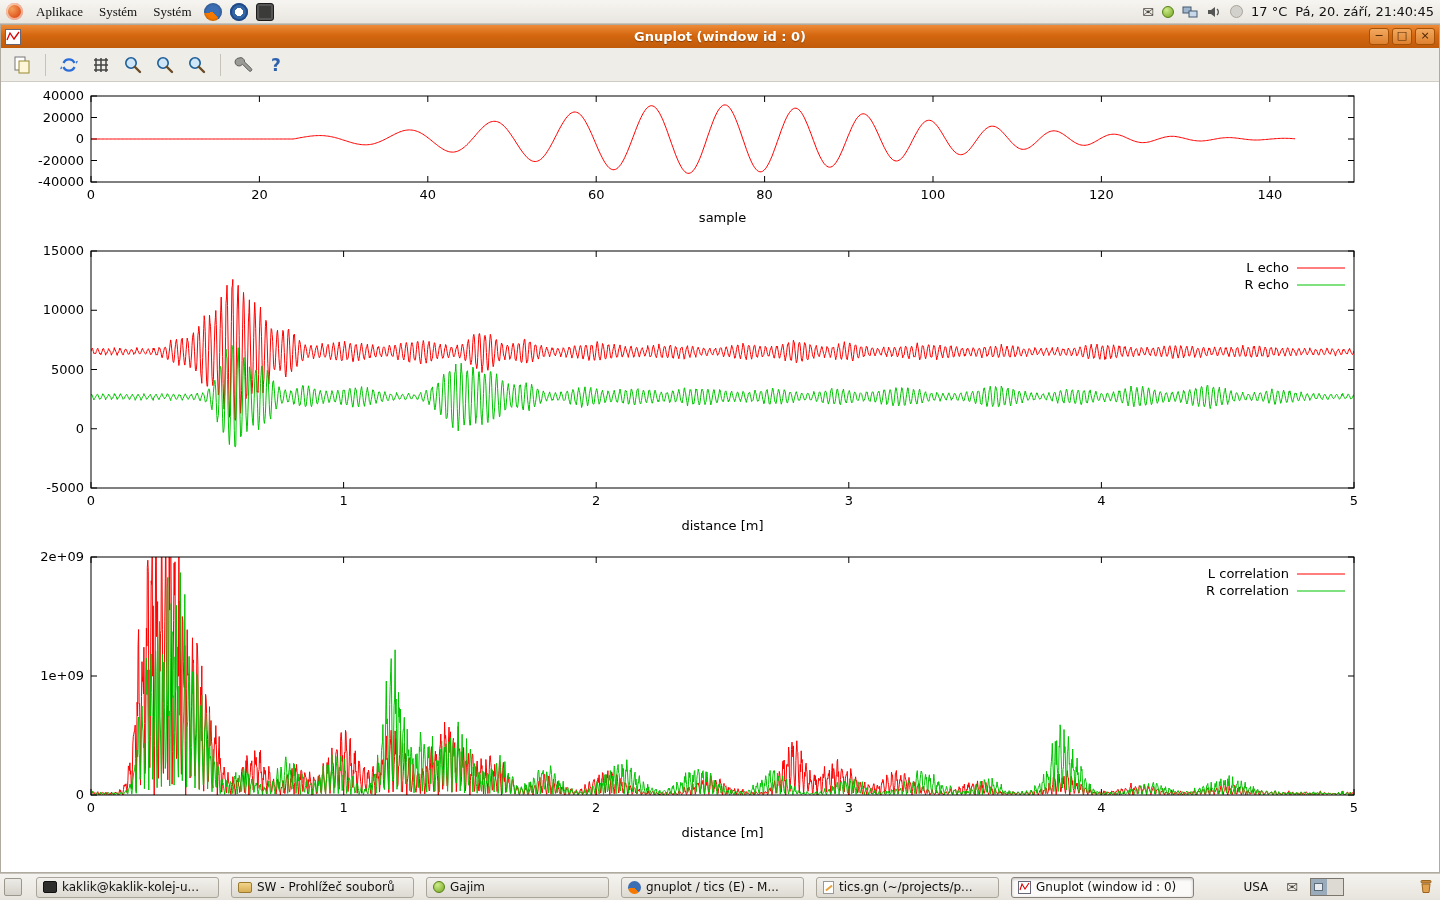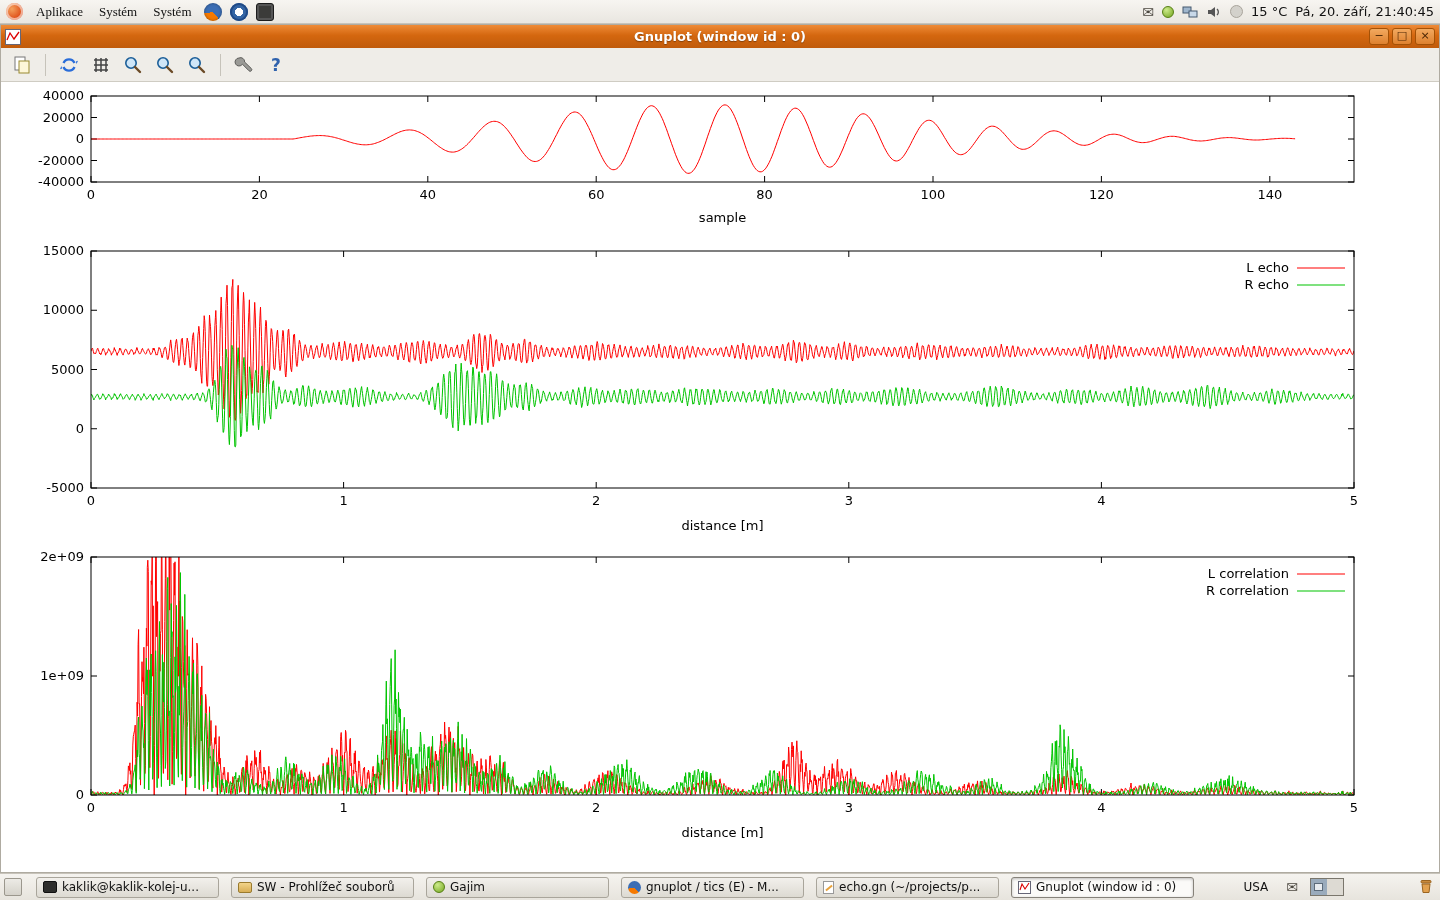--- a/index.html
+++ b/index.html
@@ -92,21 +92,21 @@
     <span class="orb"></span>
     <svg width="16" height="14">
       <rect x="1" y="2" width="8" height="6" fill="#9FB6CD" stroke="#44586E"></rect>
       <rect x="7" y="6" width="8" height="6" fill="#C8D8E8" stroke="#44586E"></rect>
     </svg>
     <svg width="16" height="14">
       <polygon points="2,5 5,5 9,2 9,12 5,9 2,9" fill="#555"></polygon>
       <path d="M11 4 a4 4 0 0 1 0 6" fill="none" stroke="#555" stroke-width="1.3"></path>
     </svg>
     <span class="moon"></span>
-    <span>15 °C</span>
+    <span>17 °C</span>
     <span class="clock">Pá, 20. září, 21:40:45</span>
   </span>
 </div>
 
 <div class="window">
   <div class="titlebar">
     <svg width="16" height="16">
       <rect x="0.5" y="0.5" width="15" height="15" fill="#fff" stroke="#667"></rect>
       <polyline points="2,11 5,4 9,10 14,3" fill="none" stroke="#d00" stroke-width="1.3"></polyline>
     </svg>
@@ -323,21 +323,21 @@
   <span class="task-btn">
     <span class="ic ic-gajim"></span>
     <span class="task-label">Gajim</span>
   </span>
   <span class="task-btn">
     <span class="ic ic-firefox"></span>
     <span class="task-label">gnuplot / tics (E) - M...</span>
   </span>
   <span class="task-btn">
     <span class="ic ic-editor"></span>
-    <span class="task-label">echo.gn (~/projects/p...</span>
+    <span class="task-label">tics.gn (~/projects/p...</span>
   </span>
   <span class="task-btn active">
     <svg width="13" height="13" class="ic">
       <rect x="0.5" y="0.5" width="12" height="12" fill="#fff" stroke="#667"></rect>
       <polyline points="2,9 4,3 7,8 11,2" fill="none" stroke="#d00" stroke-width="1.1"></polyline>
     </svg>
     <span class="task-label">Gnuplot (window id : 0)</span>
   </span>
 
   <span class="kbd-layout">USA</span>

